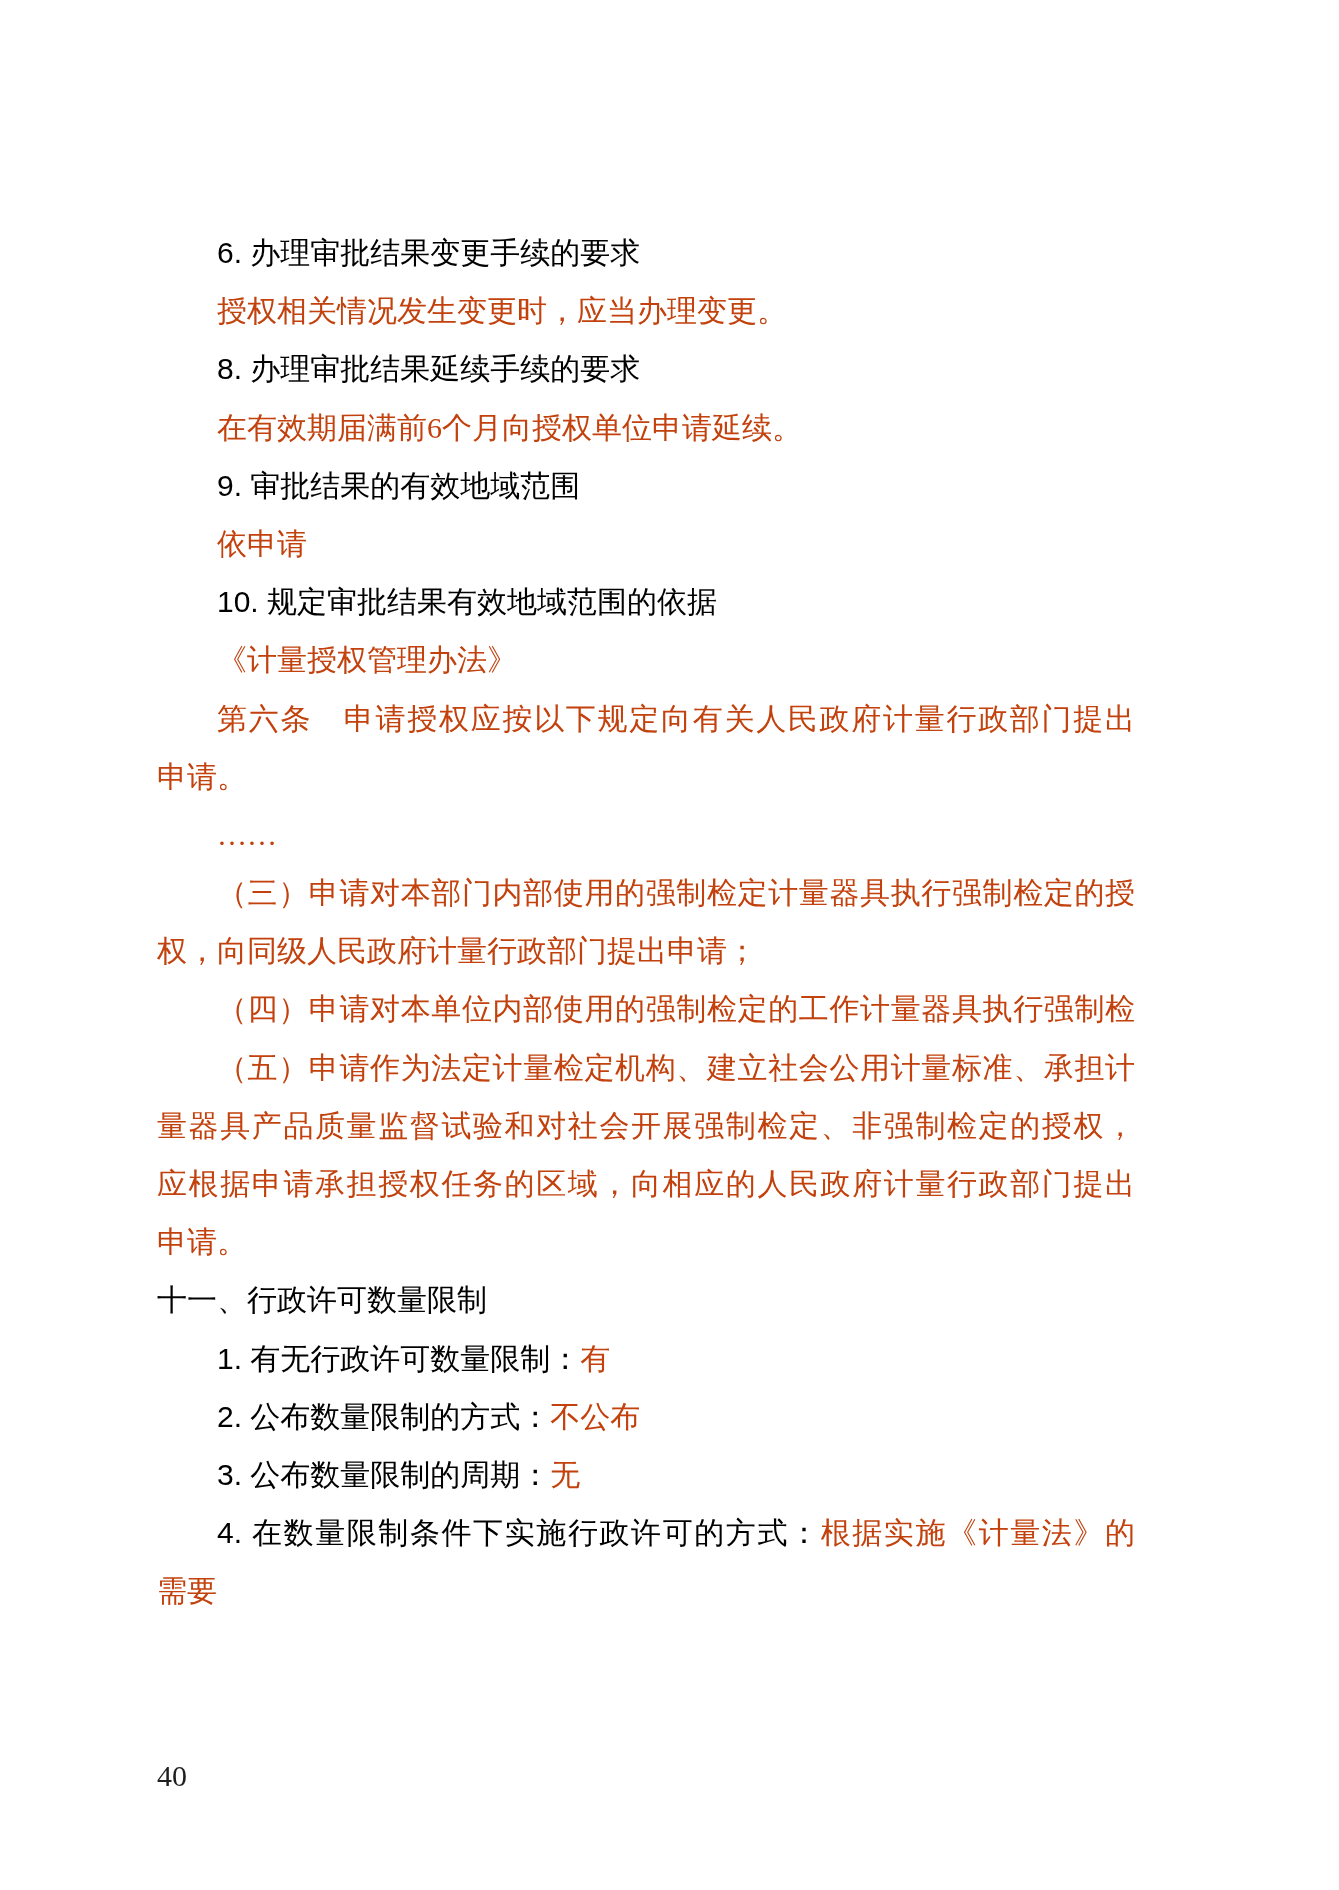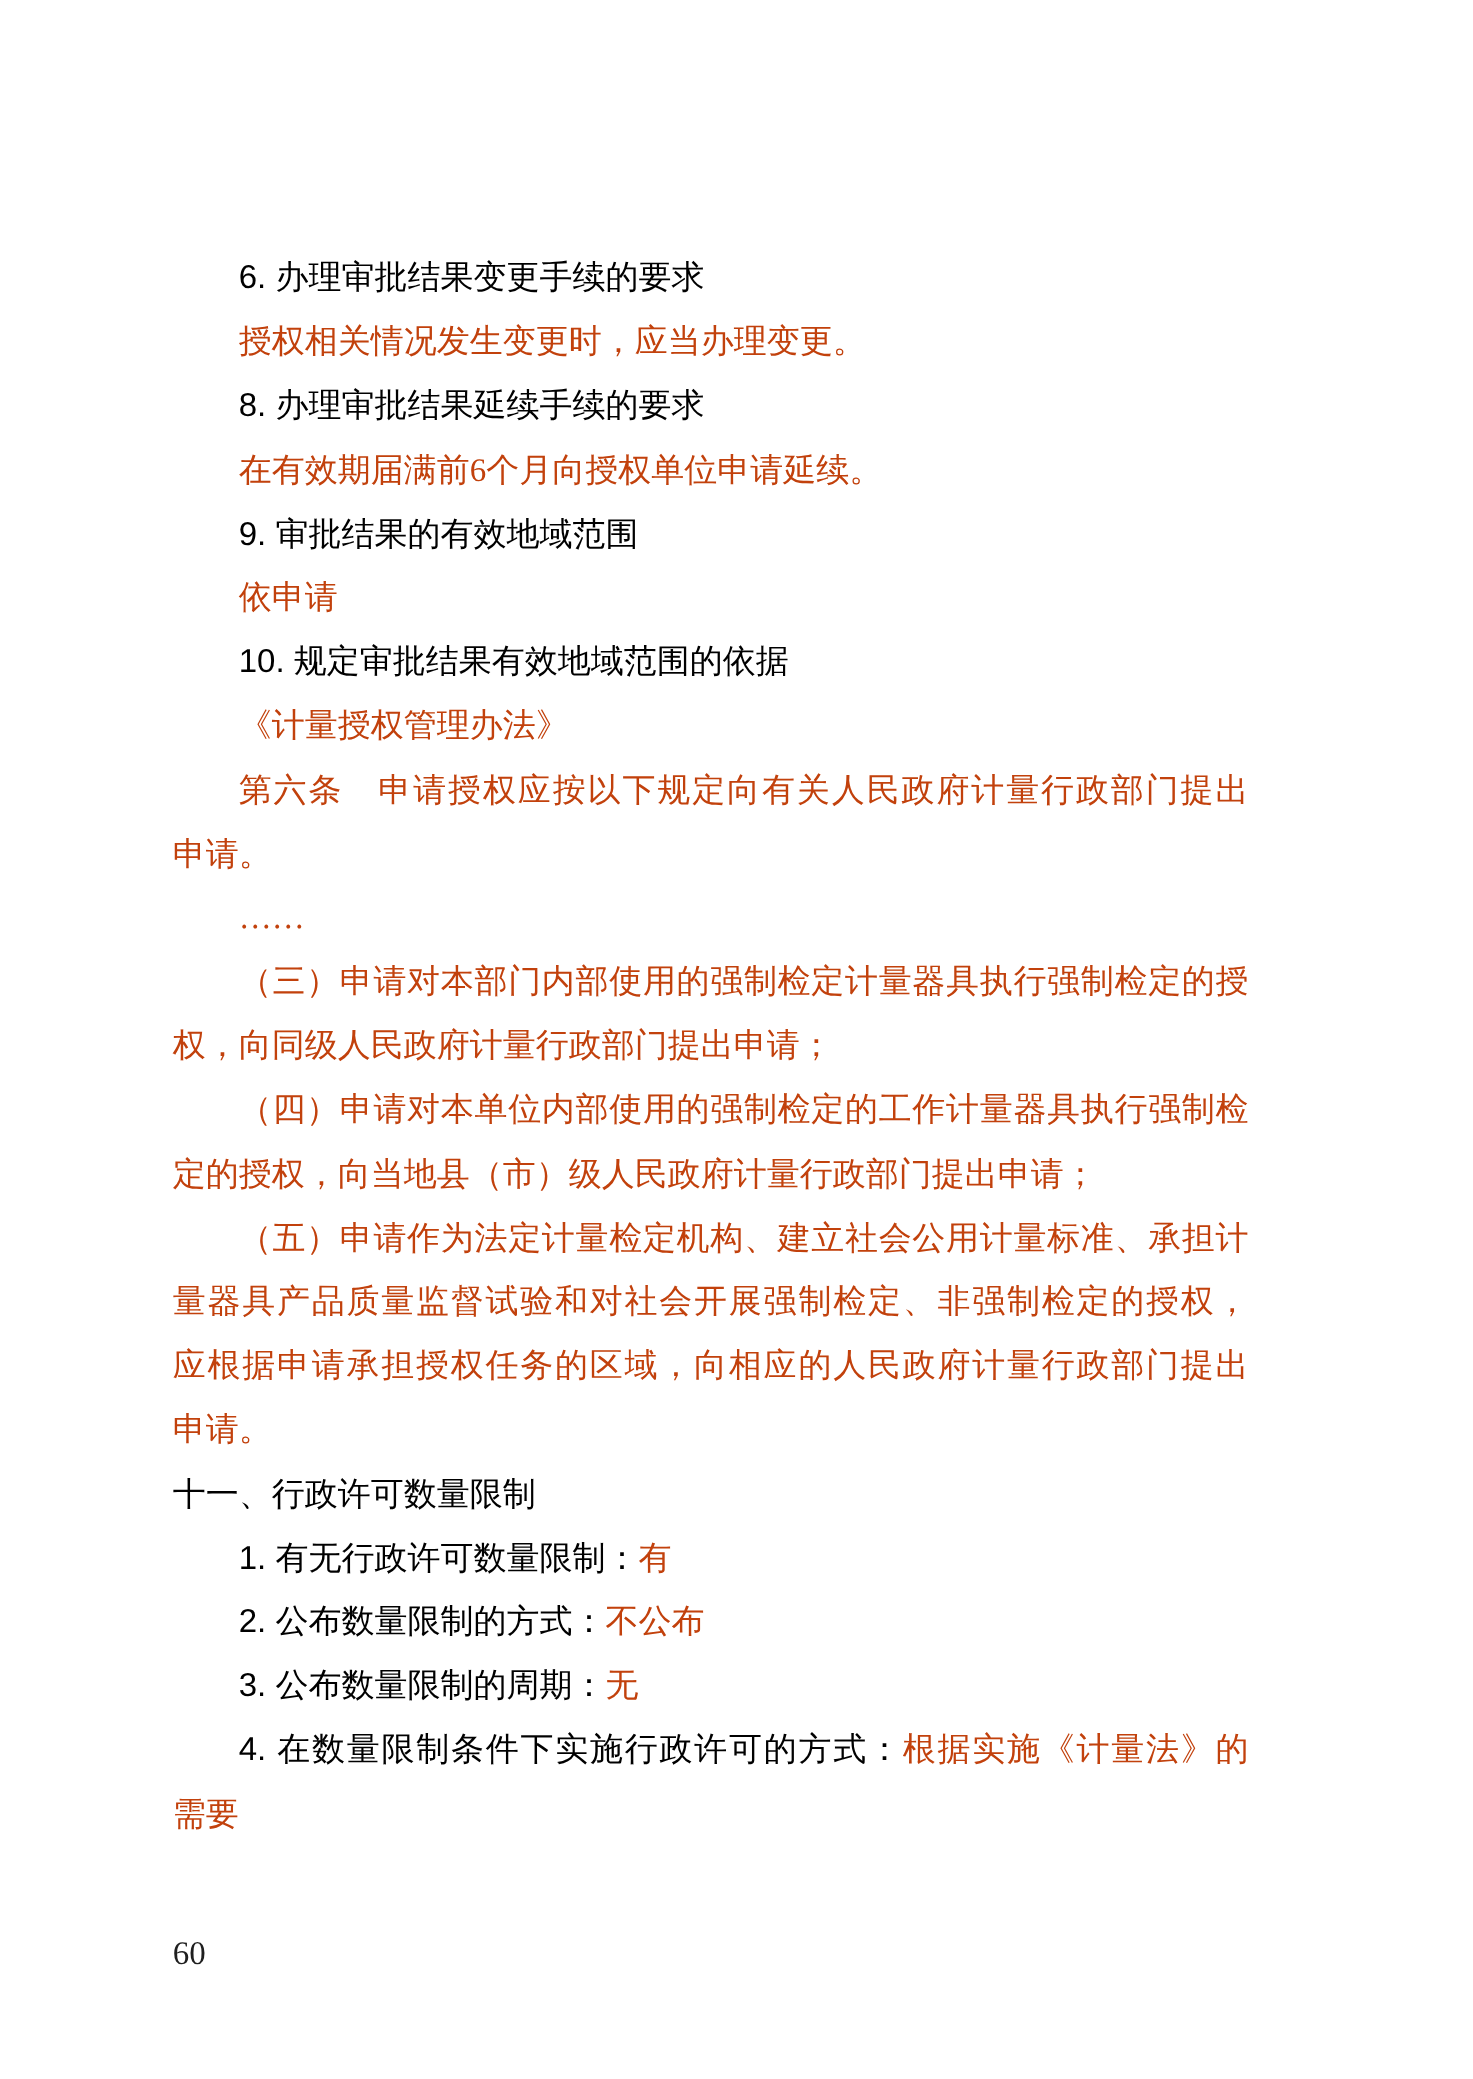--- a/index.html
+++ b/index.html
@@ -58,26 +58,25 @@
       <div class="line indent"><span class="seg bold">9. 审批结果的有效地域范围</span></div>
       <div class="line indent"><span class="seg">依申请</span></div>
       <div class="line indent"><span class="seg bold">10. 规定审批结果有效地域范围的依据</span></div>
       <div class="line indent"><span class="seg">《计量授权管理办法》</span></div>
       <div class="line indent justify"><span class="seg">第六条　申请授权应按以下规定向有关人民政府计量行政部门提出</span></div>
       <div class="line"><span class="seg">申请。</span></div>
       <div class="line indent"><span class="seg">……</span></div>
       <div class="line indent justify"><span class="seg">（三）申请对本部门内部使用的强制检定计量器具执行强制检定的授</span></div>
       <div class="line"><span class="seg">权，向同级人民政府计量行政部门提出申请；</span></div>
       <div class="line indent justify"><span class="seg">（四）申请对本单位内部使用的强制检定的工作计量器具执行强制检</span></div>
-      <div class="line"><span class="seg">定的授权，向当地县（市）级人民政府计量行政部门提出申请；</span></div>
       <div class="line indent justify"><span class="seg">（五）申请作为法定计量检定机构、建立社会公用计量标准、承担计</span></div>
       <div class="line justify"><span class="seg">量器具产品质量监督试验和对社会开展强制检定、非强制检定的授权，</span></div>
       <div class="line justify"><span class="seg">应根据申请承担授权任务的区域，向相应的人民政府计量行政部门提出</span></div>
       <div class="line"><span class="seg">申请。</span></div>
       <div class="line"><span class="seg bold">十一、行政许可数量限制</span></div>
       <div class="line indent"><span class="seg bold">1. 有无行政许可数量限制：</span><span class="seg">有</span></div>
       <div class="line indent"><span class="seg bold">2. 公布数量限制的方式：</span><span class="seg">不公布</span></div>
       <div class="line indent"><span class="seg bold">3. 公布数量限制的周期：</span><span class="seg">无</span></div>
       <div class="line indent justify"><span class="seg bold">4. 在数量限制条件下实施行政许可的方式：</span><span class="seg">根据实施《计量法》的</span></div>
       <div class="line"><span class="seg">需要</span></div>
     </div>
-  <div class="footer-page-number">60</div>
+  <div class="footer-page-number">40</div>
 </div>
 
 </body></html>

